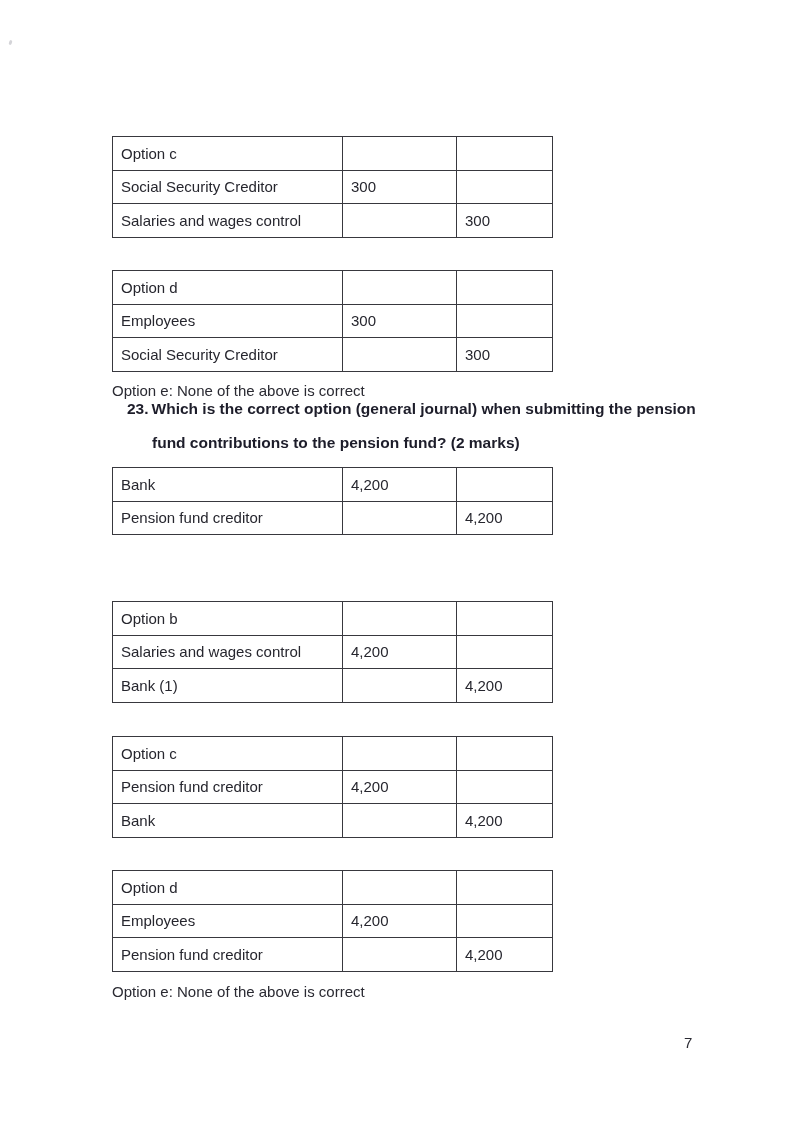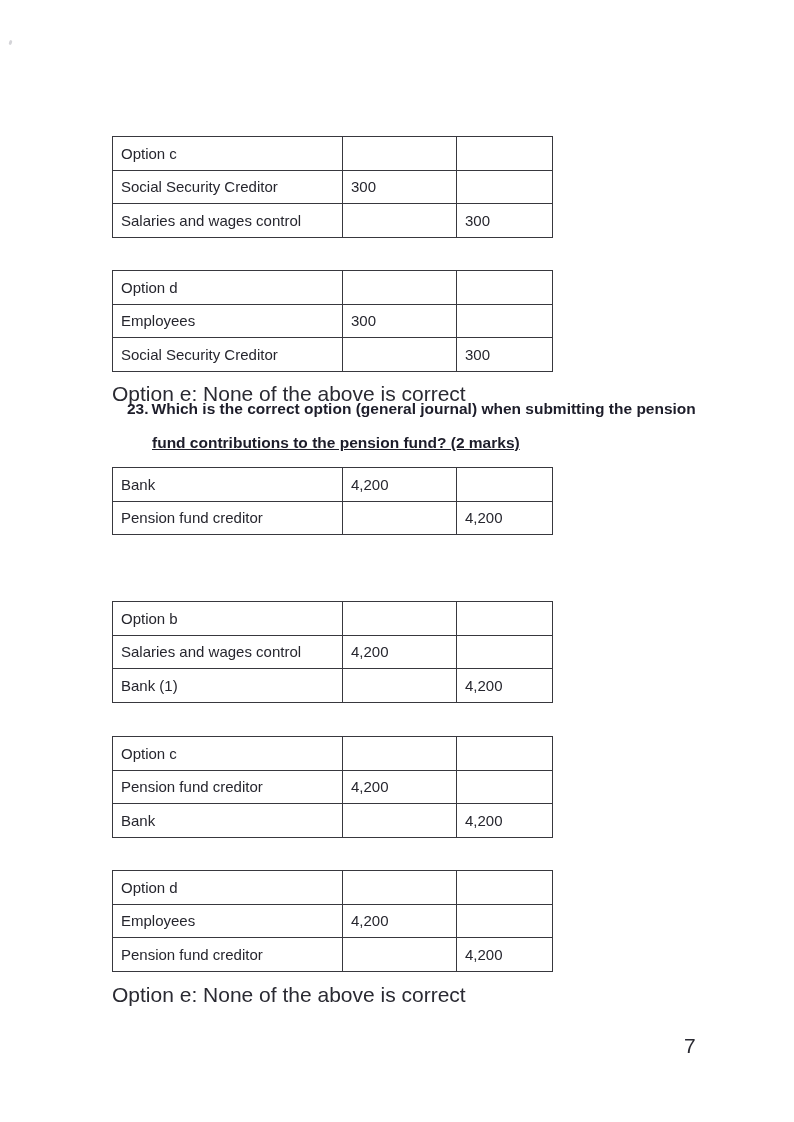--- a/index.html
+++ b/index.html
@@ -42,35 +42,35 @@
   td.c2 { width: 114px; }
   td.c3 { width: 96px; }
   .t1 { top: 136px; }
   .t2 { top: 270px; }
   .t3 { top: 467px; }
   .t4 { top: 601px; }
   .t5 { top: 736px; }
   .t6 { top: 870px; }
   .plain-line {
     position: absolute;
-    font-size: 21px;
+    font-size: 15px;
     color: #2a2a32;
     white-space: nowrap;
   }
   .opt-e-top { left: 112px; top: 382px; }
   .opt-e-bottom { left: 112px; top: 983px; }
   .q-line {
     position: absolute;
     font-weight: bold;
     font-size: 15.5px;
     color: #1d1d2a;
     white-space: nowrap;
   }
   .q-line1 { left: 127px; top: 400px; display: flex; gap: 3px; }
-  .q-line2 { left: 152px; top: 434px; text-decoration: underline; }
+  .q-line2 { left: 152px; top: 434px; }
   .page-number { left: 684px; top: 1034px; color: #2a2a32; }
 </style>
 </head>
 <body>
 
 <div class="page">
 
   <div class="speck"></div>
 
   <table class="jtable t1">

